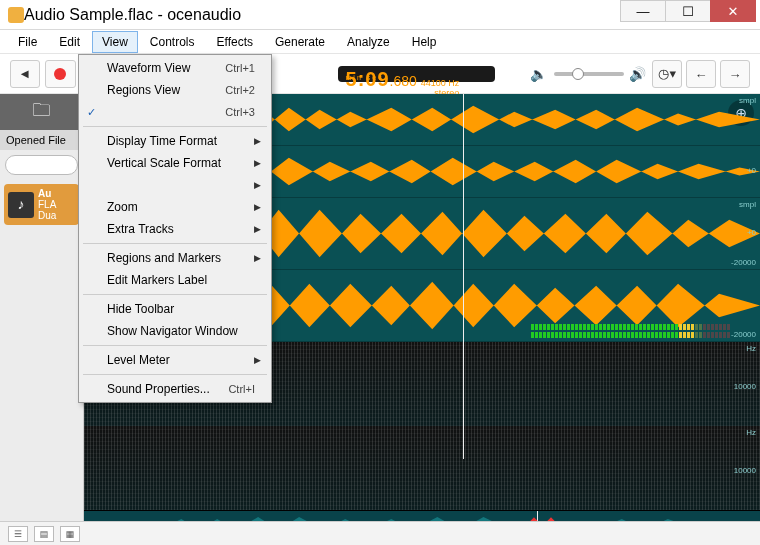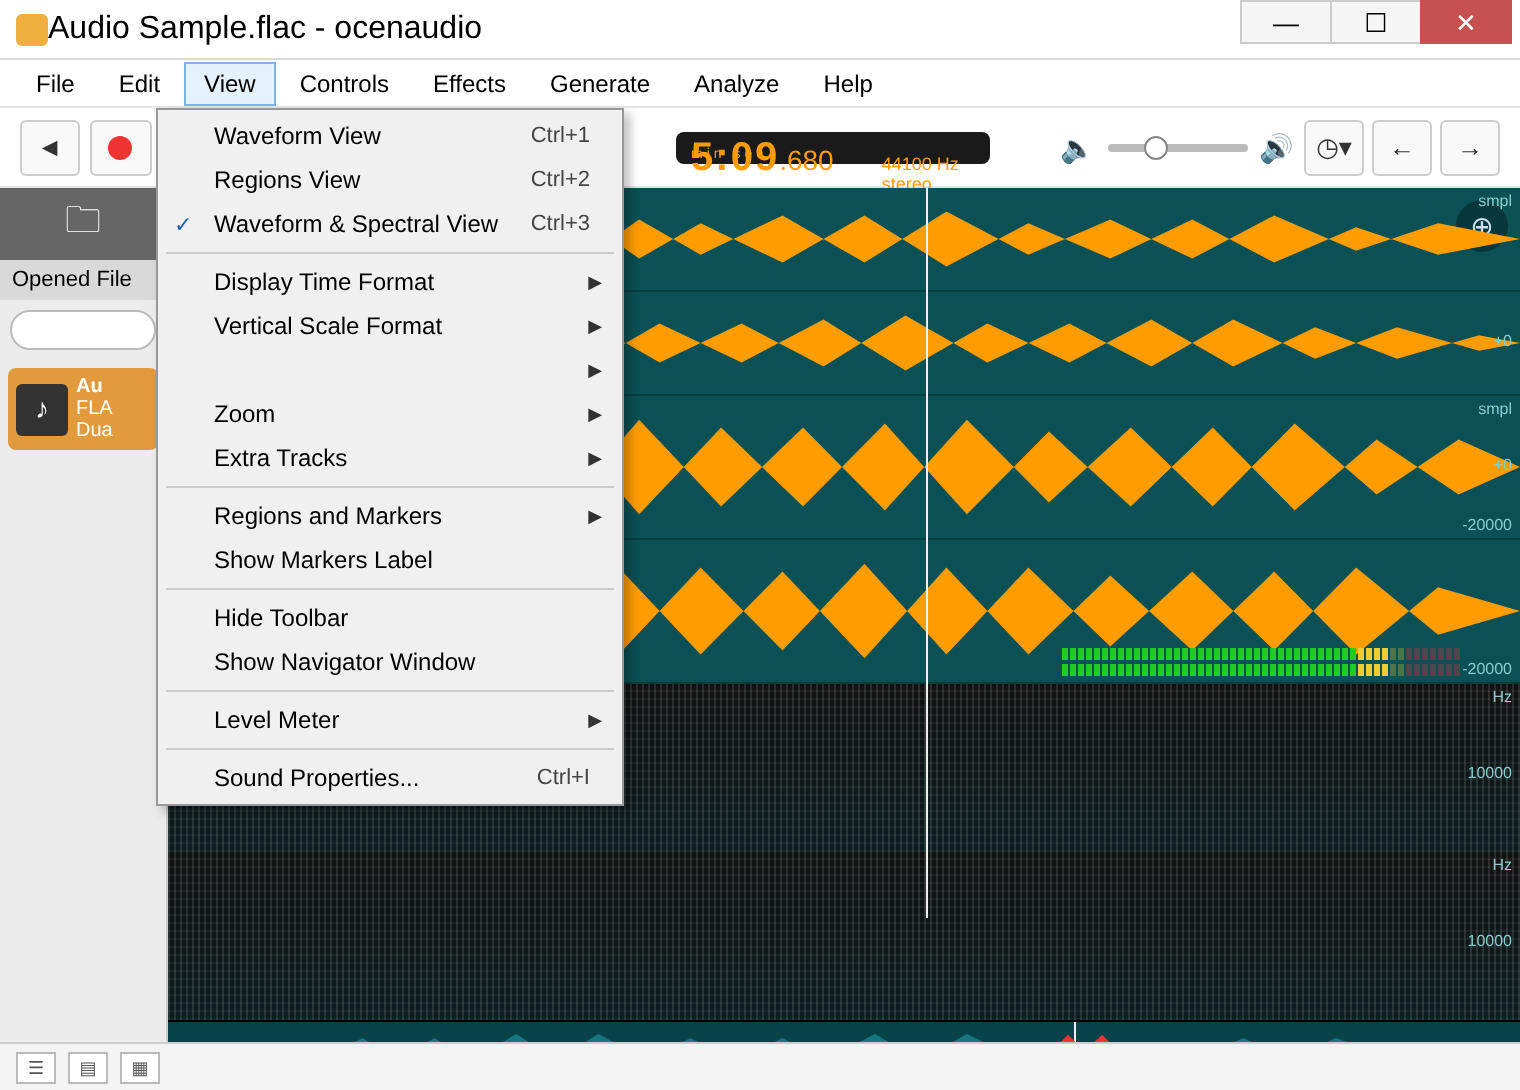--- a/index.html
+++ b/index.html
@@ -19,21 +19,21 @@
 .toolbar { height: 40px; display: flex; align-items: center; padding: 4px 10px; gap: 5px; background: #fff; border-bottom: 1px solid #e5e5e5; position: relative; }
 .tbtn { width: 30px; height: 28px; border: 1px solid #ccc; border-radius: 3px; background: #f9f9f9; display: flex; align-items: center; justify-content: center; cursor: pointer; font-size: 13px; color:#333; }
 .tbtn.rec { width: 32px; }
 .rec-dot { width: 12px; height: 12px; border-radius: 50%; background: #e33; }
 .tbtn.play { width:32px; }
 
 .time-display { margin-left: 4px; width: 160px; height: 16px; background: #1a1a1a; border-radius: 4px; display: flex; align-items: baseline; padding: 2px 8px; color: #ff9c00; font-family: "Consolas", monospace; position: relative; }
 .time-big { font-size: 20px; letter-spacing: 1px; font-weight: bold; }
 .time-small { font-size: 14px; }
 .time-sub { position: absolute; bottom: 1px; left: 8px; font-size: 7px; letter-spacing: 2px; color: #ff9c00; }
-.time-info { font-size: 9px; color: #ff9c00; line-height: 10px; margin-left: 24px; }
+.time-info { font-size: 9px; color: #ff9c00; line-height: 10px; margin-left: 4px; text-align: right; }
 
 .volume { display: flex; align-items: center; gap: 6px; margin-left: 30px; }
 .vol-ic { font-size: 14px; color: #555; }
 .vol-track { width: 70px; height: 4px; background: #bbb; border-radius: 2px; position: relative; }
 .vol-thumb { position: absolute; left: 18px; top: -4px; width: 12px; height: 12px; border-radius: 50%; background: #fff; border: 1px solid #888; }
 
 .right-tools { margin-left: auto; display: flex; gap: 4px; }
 
 .main { display: flex; height: calc(545px - 30px - 24px - 40px - 24px); }
 .sidebar { width: 84px; background: #ececec; border-right: 1px solid #ccc; display: flex; flex-direction: column; }
@@ -56,21 +56,21 @@
 .navigator { height: 62px; background: #0a5054; position: relative; border-top: 1px solid #000; }
 .nav-wave { height: 38px; background: #09434a; position: relative; overflow:hidden; }
 .playhead { position: absolute; top: 0; bottom: 0; width: 1px; background: #eee; }
 .loop-marker { position: absolute; bottom: 22px; width: 8px; height: 8px; background: #e33; transform: rotate(45deg); }
 .vu-bar { position:absolute; right:30px; height:6px; display:flex; gap:1px; }
 .vu-seg { width:3px; background:#2c2; }
 
 .statusbar { height: 24px; background: #f3f3f3; border-top: 1px solid #ccc; display: flex; align-items: center; padding: 0 8px; gap: 6px; }
 .stat-btn { width: 20px; height: 16px; border: 1px solid #bbb; background:#fff; display:flex; align-items:center; justify-content:center; font-size:9px; color:#555; }
 
-.dropdown { position: absolute; left: 78px; top: 54px; width: 234px; background: #f0f0f0; border: 1px solid #999; box-shadow: 3px 3px 5px rgba(0,0,0,.25); z-index: 100; padding: 2px; font-size: 12px; }
+.dropdown { position: absolute; left: 78px; top: 54px; width: 194px; background: #f0f0f0; border: 1px solid #999; box-shadow: 3px 3px 5px rgba(0,0,0,.25); z-index: 100; padding: 2px; font-size: 12px; }
 .dd-item { display: flex; align-items: center; height: 22px; padding: 0 24px 0 26px; position: relative; cursor: default; }
 .dd-sep { height: 1px; background: #ccc; margin: 3px 2px; }
 .dd-check { position: absolute; left: 6px; color: #1a5fb4; font-size: 11px; }
 .dd-arrow { position: absolute; right: 8px; font-size: 9px; color: #333; }
 .dd-shortcut { position: absolute; right: 14px; color: #444; font-size: 11px; }
 
 .zoom-badge { position:absolute; right:6px; top:6px; width:26px; height:26px; border-radius:50%; background:rgba(0,0,0,.3); display:flex; align-items:center; justify-content:center; color:#cde; font-size:14px; }
 </style>
 </head>
 <body>
@@ -317,21 +317,20 @@
     <div class="dd-item">
       <span>Waveform View</span>
       <span class="dd-shortcut">Ctrl+1</span>
     </div>
     <div class="dd-item">
       <span>Regions View</span>
       <span class="dd-shortcut">Ctrl+2</span>
     </div>
     <div class="dd-item">
       <span class="dd-check">✓</span>
-      <span>Waveform &amp; Spectral View</span>
       <span class="dd-shortcut">Ctrl+3</span>
     </div>
     <div class="dd-sep"></div>
     <div class="dd-item">
       <span>Display Time Format</span>
       <span class="dd-arrow">▶</span>
     </div>
     <div class="dd-item">
       <span>Vertical Scale Format</span>
       <span class="dd-arrow">▶</span>
@@ -346,21 +345,21 @@
     <div class="dd-item">
       <span>Extra Tracks</span>
       <span class="dd-arrow">▶</span>
     </div>
     <div class="dd-sep"></div>
     <div class="dd-item">
       <span>Regions and Markers</span>
       <span class="dd-arrow">▶</span>
     </div>
     <div class="dd-item">
-      <span>Show Markers Label</span>
+      <span>Edit Markers Label</span>
     </div>
     <div class="dd-sep"></div>
     <div class="dd-item">
       <span>Hide Toolbar</span>
     </div>
     <div class="dd-item">
       <span>Show Navigator Window</span>
     </div>
     <div class="dd-sep"></div>
     <div class="dd-item">

